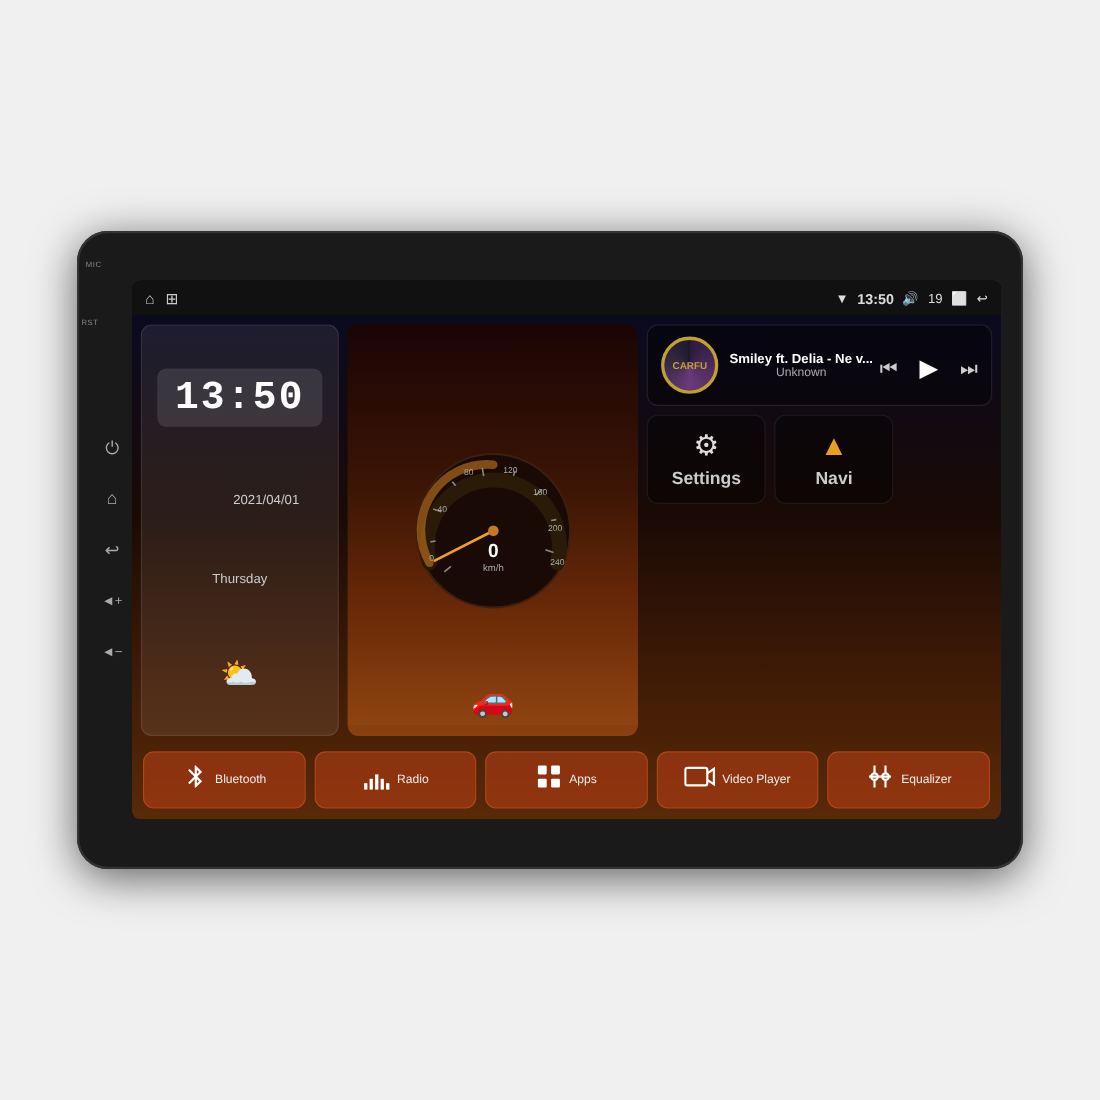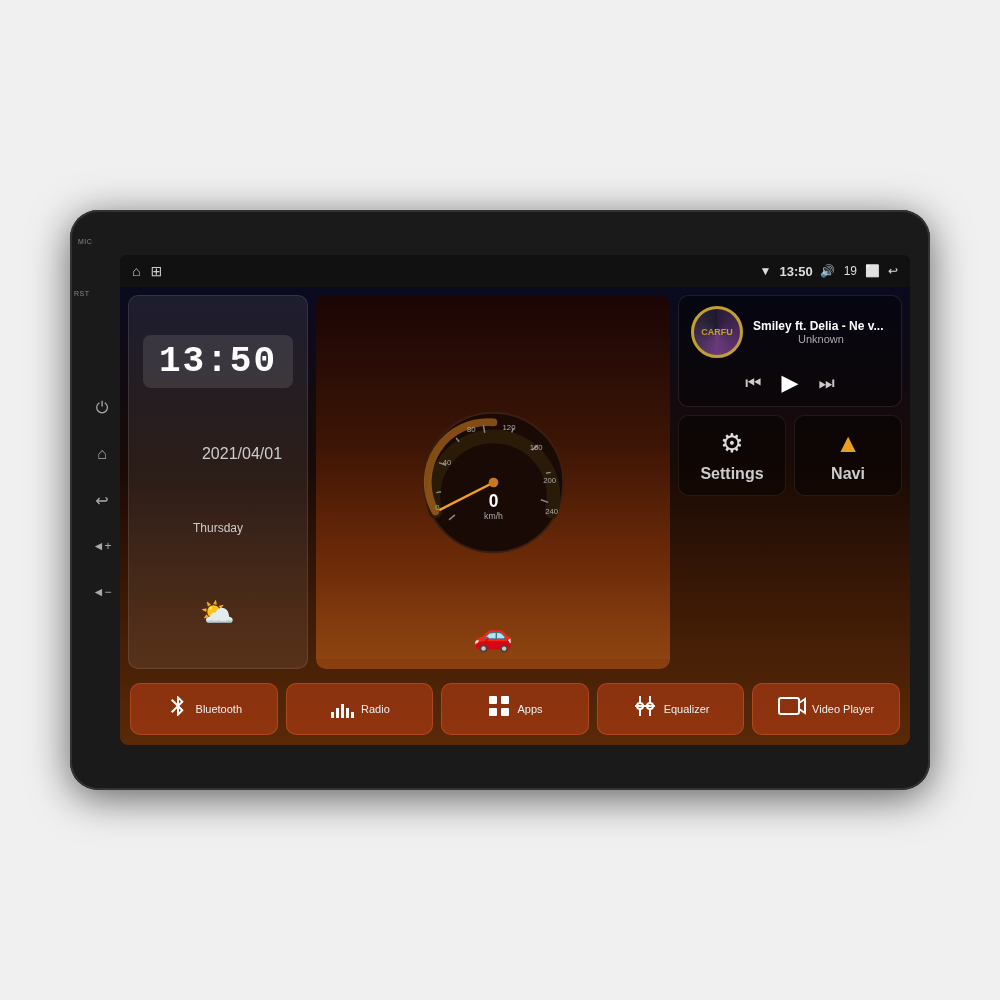--- a/index.html
+++ b/index.html
@@ -142,21 +142,21 @@
       padding: 6px 16px;
       font-size: 36px;
       font-weight: bold;
       color: #fff;
       font-family: 'Courier New', monospace;
       letter-spacing: 2px;
     }
 
     .clock-date {
       color: #ccc;
-      font-size: 16px;
+      font-size: 12px;
       text-align: center;
       margin-left: 48px;
     }
 
     .clock-day {
       color: #ccc;
       font-size: 12px;
     }
 
     .weather-icon {
@@ -176,21 +176,21 @@
       background: linear-gradient(180deg, #1a0505 0%, #3d1505 40%, #6b2a08 70%, #8b4010 100%);
     }
 
     
     .music-widget {
       background: rgba(0,0,0,0.4);
       border-radius: 10px;
       padding: 10px 12px;
       min-width: 210px;
       display: flex;
-      flex-direction: column;
+      flex-direction: row;
       gap: 6px;
       border: 1px solid rgba(255,255,255,0.1);
     }
 
     .music-top {
       display: flex;
       align-items: center;
       gap: 10px;
     }
 
@@ -497,39 +497,39 @@
               <rect x="14" y="2" width="8" height="8" rx="1"></rect>
               <rect x="2" y="14" width="8" height="8" rx="1"></rect>
               <rect x="14" y="14" width="8" height="8" rx="1"></rect>
             </svg>
           </span>
           <span class="bottom-label">Apps</span>
         </div>
 
         <div class="bottom-btn">
           <span class="bottom-icon">
+            <svg width="28" height="24" viewBox="0 0 28 24" fill="white">
+              <rect x="1" y="4" width="20" height="16" rx="2" fill="none" stroke="white" stroke-width="2"></rect>
+              <polyline points="21,9 27,5 27,19 21,15" fill="none" stroke="white" stroke-width="2"></polyline>
+            </svg>
+          </span>
+          <span class="bottom-label">Video Player</span>
+        </div>
+
+        <div class="bottom-btn">
+          <span class="bottom-icon">
             <svg width="26" height="24" viewBox="0 0 26 24" fill="white">
               <line x1="3" y1="12" x2="23" y2="12" stroke="white" stroke-width="2"></line>
               <circle cx="8" cy="12" r="3" fill="none" stroke="white" stroke-width="2"></circle>
               <line x1="8" y1="2" x2="8" y2="9" stroke="white" stroke-width="2"></line>
               <line x1="8" y1="15" x2="8" y2="22" stroke="white" stroke-width="2"></line>
               <circle cx="18" cy="12" r="3" fill="none" stroke="white" stroke-width="2"></circle>
               <line x1="18" y1="2" x2="18" y2="9" stroke="white" stroke-width="2"></line>
               <line x1="18" y1="15" x2="18" y2="22" stroke="white" stroke-width="2"></line>
             </svg>
           </span>
           <span class="bottom-label">Equalizer</span>
         </div>
 
-        <div class="bottom-btn">
-          <span class="bottom-icon">
-            <svg width="28" height="24" viewBox="0 0 28 24" fill="white">
-              <rect x="1" y="4" width="20" height="16" rx="2" fill="none" stroke="white" stroke-width="2"></rect>
-              <polyline points="21,9 27,5 27,19 21,15" fill="none" stroke="white" stroke-width="2"></polyline>
-            </svg>
-          </span>
-          <span class="bottom-label">Video Player</span>
-        </div>
-
       </div>
     </div>
   </div>
 </div>
 
 </body></html>

